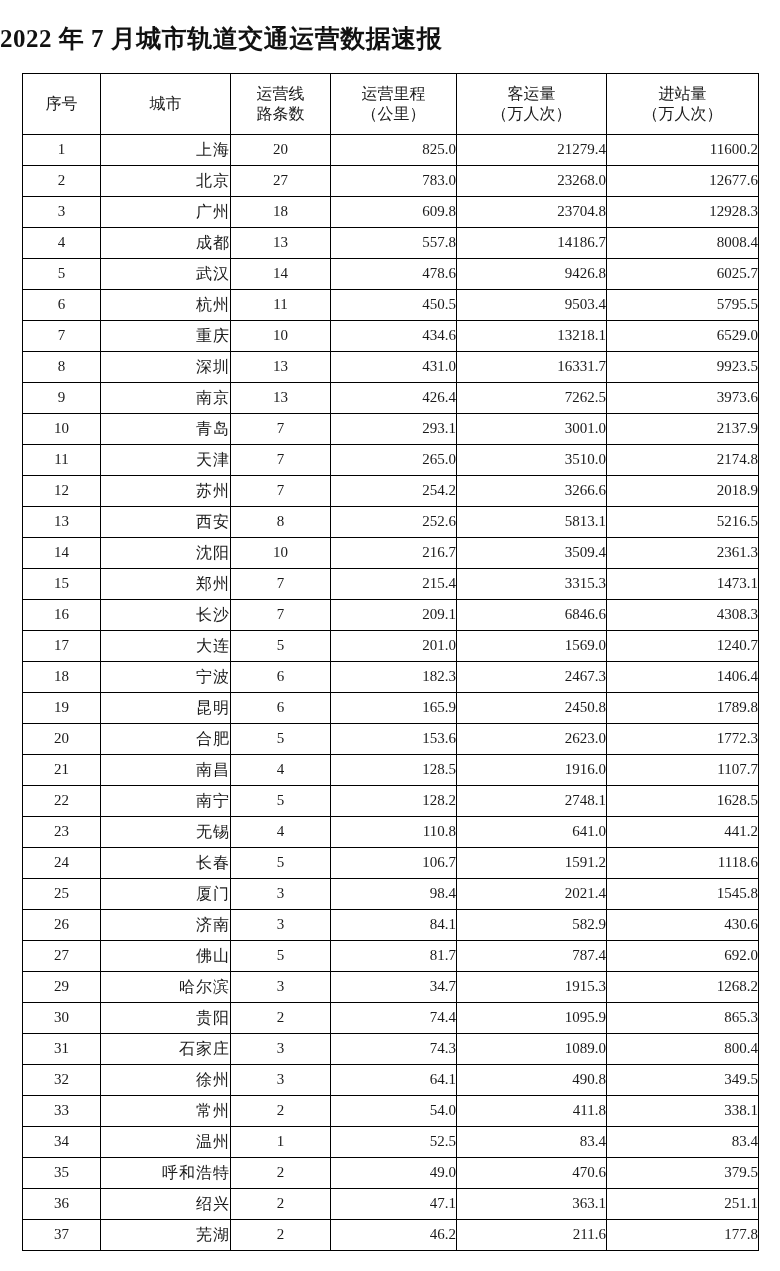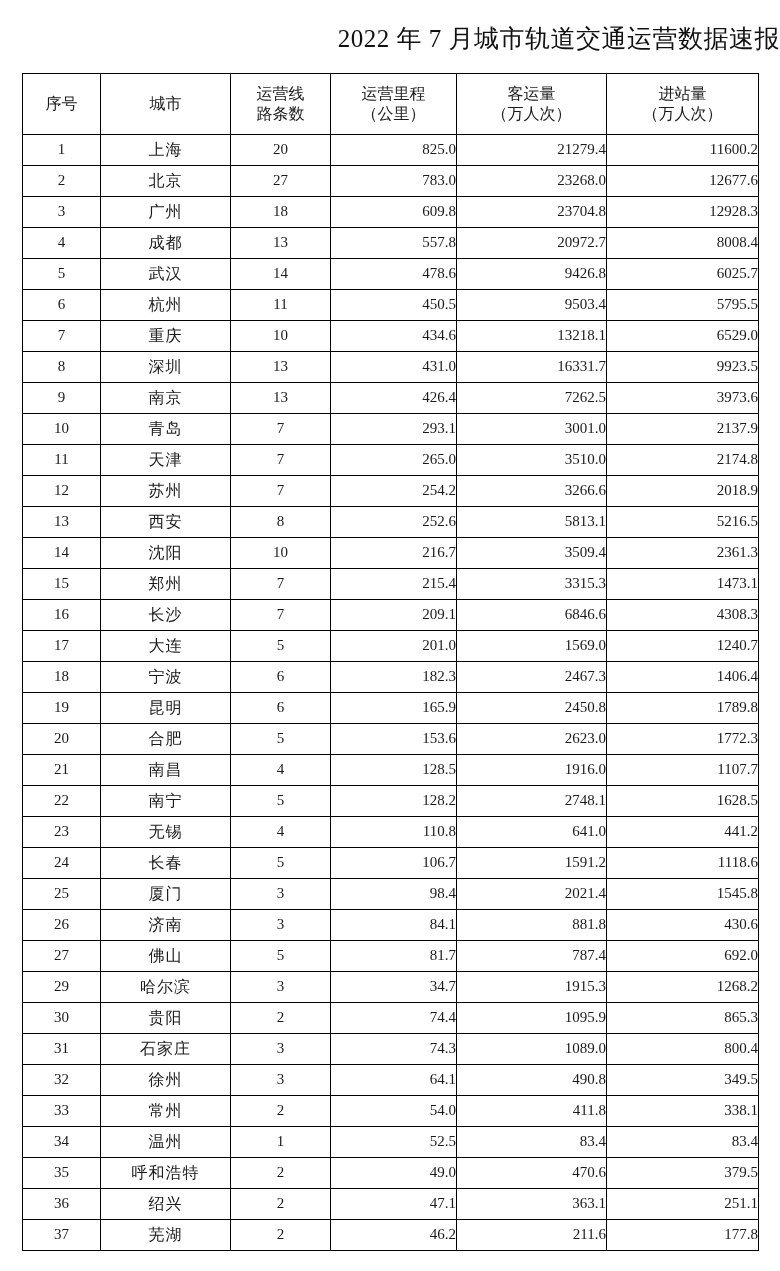--- a/index.html
+++ b/index.html
@@ -14,23 +14,23 @@
     color: #1a1a1a;
     -webkit-font-smoothing: antialiased;
   }
   .page {
     width: 780px;
     box-sizing: border-box;
     padding: 0;
     position: relative;
   }
   .doc-title {
-    text-align: right;
+    text-align: left;
     font-size: 25px;
-    font-weight: normal;
+    font-weight: bold;
     letter-spacing: 0.5px;
     padding: 22px 0 18px 0;
     color: #111;
     font-family: "Liberation Serif", "DejaVu Serif", serif;
   }
   .table-wrap {
     padding: 0 22px 16px 22px;
     box-sizing: border-box;
   }
   table.data {
@@ -57,21 +57,21 @@
   }
   .hdr-two-lines {
     display: block;
     line-height: 1.25;
   }
   td.c-idx {
     text-align: center;
     font-size: 15px;
   }
   td.c-city {
-    text-align: center;
+    text-align: right;
     font-size: 16px;
     letter-spacing: 1px;
   }
   td.c-lines {
     text-align: center;
     font-size: 15px;
   }
   td.c-num {
     text-align: right;
     padding-right: 9px;
@@ -150,21 +150,21 @@
             <td class="c-lines">18</td>
             <td class="c-num">609.8</td>
             <td class="c-num">23704.8</td>
             <td class="c-num">12928.3</td>
           </tr>
           <tr>
             <td class="c-idx">4</td>
             <td class="c-city">成都</td>
             <td class="c-lines">13</td>
             <td class="c-num">557.8</td>
-            <td class="c-num">20972.7</td>
+            <td class="c-num">14186.7</td>
             <td class="c-num">8008.4</td>
           </tr>
           <tr>
             <td class="c-idx">5</td>
             <td class="c-city">武汉</td>
             <td class="c-lines">14</td>
             <td class="c-num">478.6</td>
             <td class="c-num">9426.8</td>
             <td class="c-num">6025.7</td>
           </tr>
@@ -326,21 +326,21 @@
             <td class="c-lines">3</td>
             <td class="c-num">98.4</td>
             <td class="c-num">2021.4</td>
             <td class="c-num">1545.8</td>
           </tr>
           <tr>
             <td class="c-idx">26</td>
             <td class="c-city">济南</td>
             <td class="c-lines">3</td>
             <td class="c-num">84.1</td>
-            <td class="c-num">881.8</td>
+            <td class="c-num">582.9</td>
             <td class="c-num">430.6</td>
           </tr>
           <tr>
             <td class="c-idx">27</td>
             <td class="c-city">佛山</td>
             <td class="c-lines">5</td>
             <td class="c-num">81.7</td>
             <td class="c-num">787.4</td>
             <td class="c-num">692.0</td>
           </tr>

